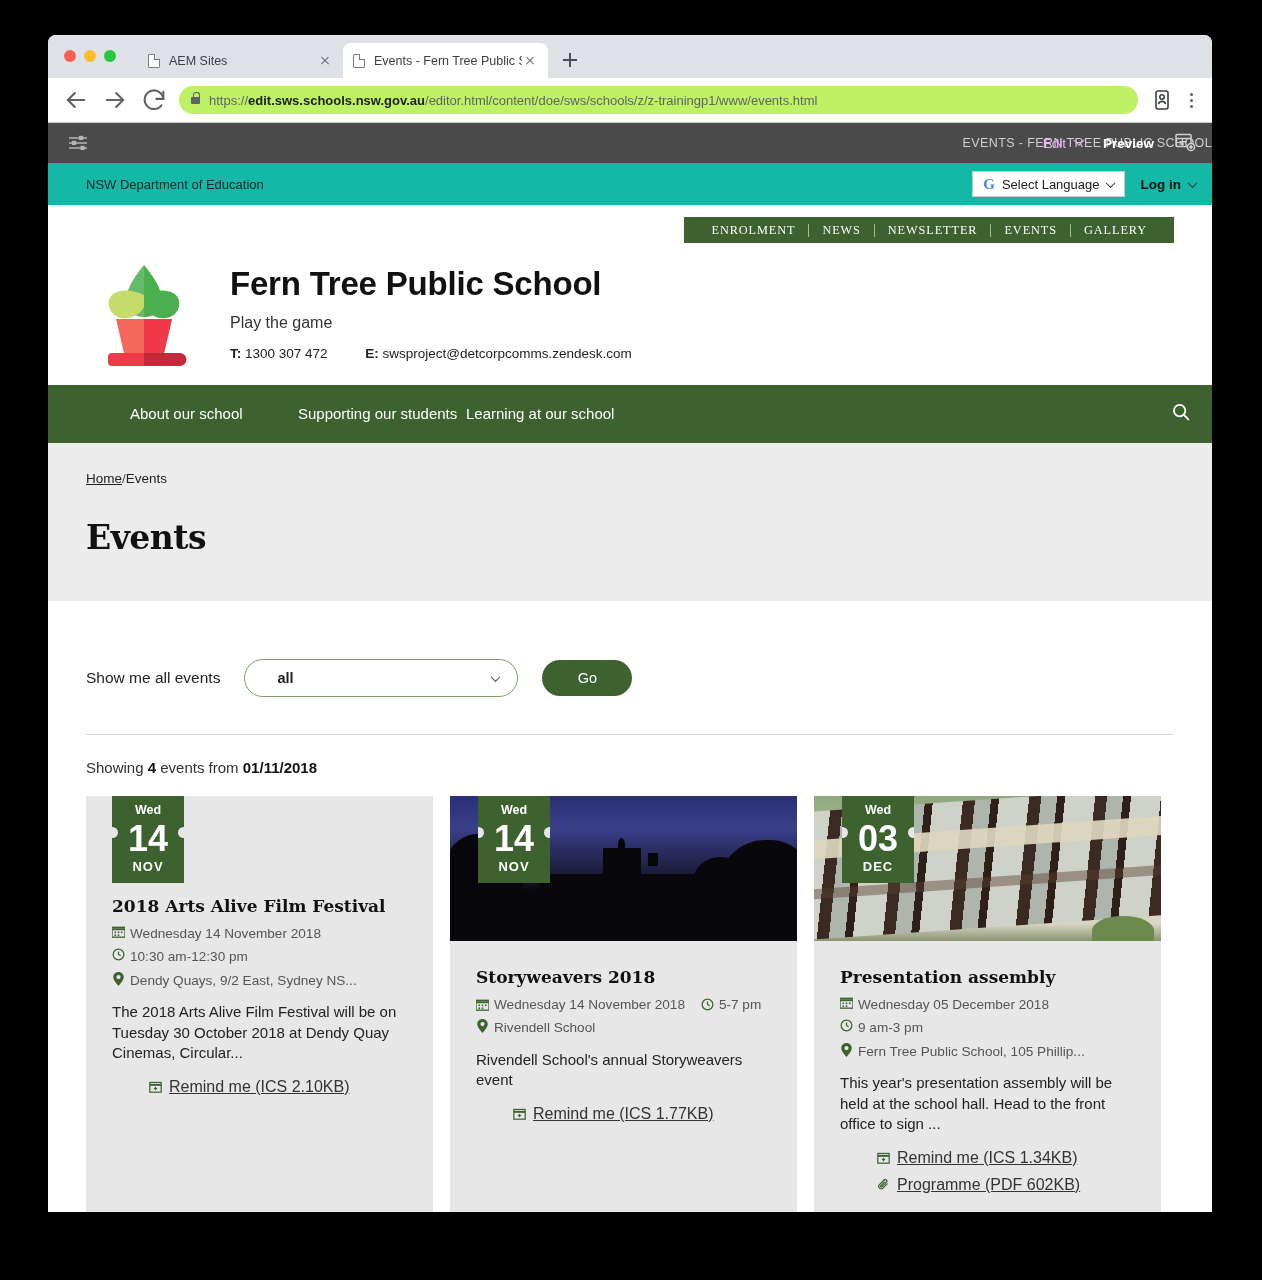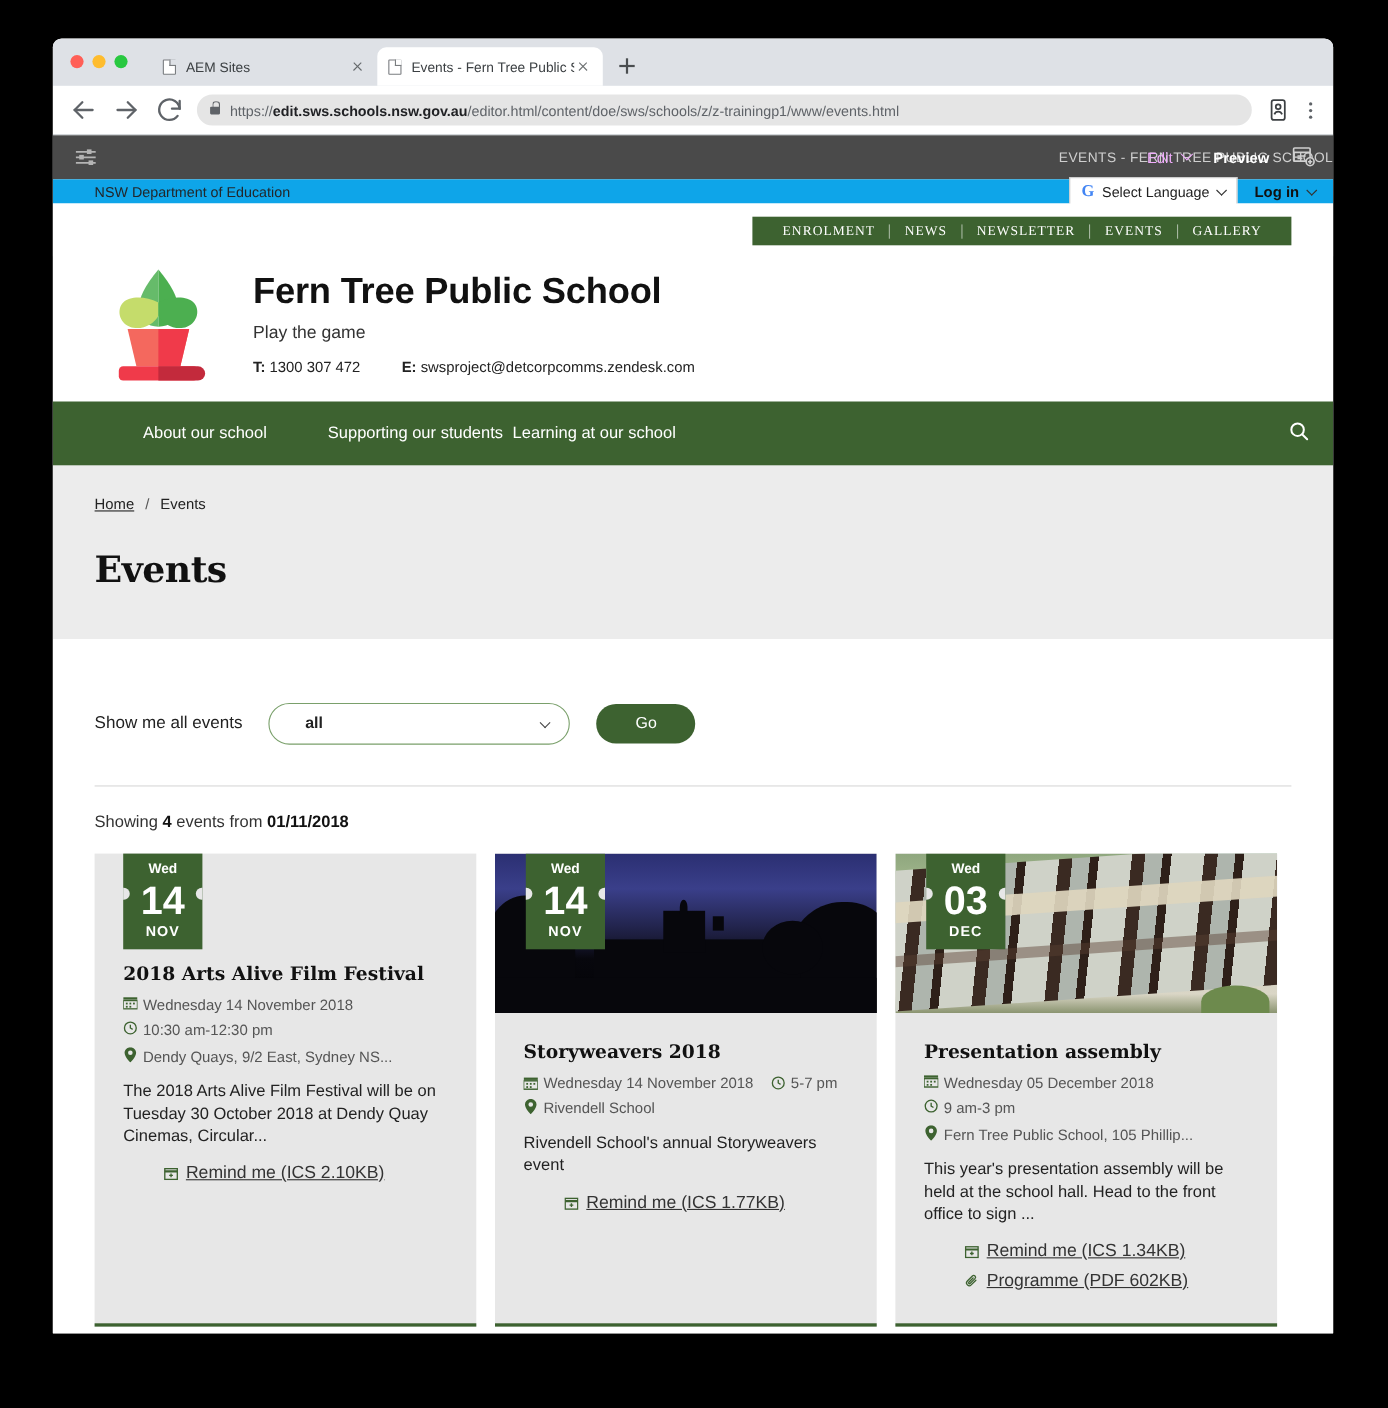--- a/index.html
+++ b/index.html
@@ -91,21 +91,21 @@
     padding: 0 10px 0 14px;
     border-bottom: 1px solid #c8ccd0;
   }
   .navbtn {
     width: 28px; height: 28px; margin-right: 11px;
     position: relative; color: #5f6368; flex: 0 0 28px;
   }
   .navbtn svg { display:block; }
   .omnibox {
     flex: 1 1 auto; height: 28px;
-    background: #e5e5e5; border-radius: 14px;
+    background: #bef264; border-radius: 14px;
     display: flex; align-items: center;
     padding: 0 12px;
     font-size: 13px;
     margin-right: 6px;
   }
   .lock {
     width: 9px; height: 7px; background: #5f6368;
     border-radius: 1px; position: relative;
     margin-right: 9px; flex: 0 0 9px;
   }
@@ -142,21 +142,21 @@
   .aem-preview { color:#fff; font-weight:bold; font-size:13.5px;}
   .chev-d {
     width:8px; height:8px; border-right:1.6px solid currentColor;
     border-bottom:1.6px solid currentColor; transform: rotate(45deg) translate(-2px,-2px);
   }
 
   
   .page { background: #fff; }
 
   .deptbar {
-    height: 22px; background: #0ea5e9;
+    height: 42px; background: #14b8a6;
     display: flex; align-items: center;
     padding: 0 16px 0 38px;
     font-size: 13px; color: #22272b;
     position: relative;
     justify-content: flex-end;
   }
   .dept-right {
     margin-left: auto; display:flex; align-items:center; gap: 16px;
   }
   .langsel {
@@ -211,21 +211,21 @@
     display: flex; align-items: center;
     padding: 0 20px 0 82px; position: relative;
   }
   .mainnav a {
     color: #fff; font-size: 15px; text-decoration: none;
     line-height: 1.15; width: 168px; display:block;
   }
   .navsearch { margin-left: auto; }
 
   .breadhero { background: #ececec; padding: 28px 38px 44px 38px; }
-  .bread { font-size: 13.5px; color: #222; display:flex; gap: 10px; }
+  .bread { font-size: 13.5px; color: #222; display:flex; }
   .bread a { color:#222; text-decoration: underline; }
   .bread .sep { color:#555; }
   .hero-title {
     font-family: "DejaVu Serif", serif;
     font-weight: bold; font-size: 33px; color:#111;
     margin-top: 32px; letter-spacing: -0.5px;
   }
 
   .content { padding: 0 38px; background:#fff; }
   .filterrow {

